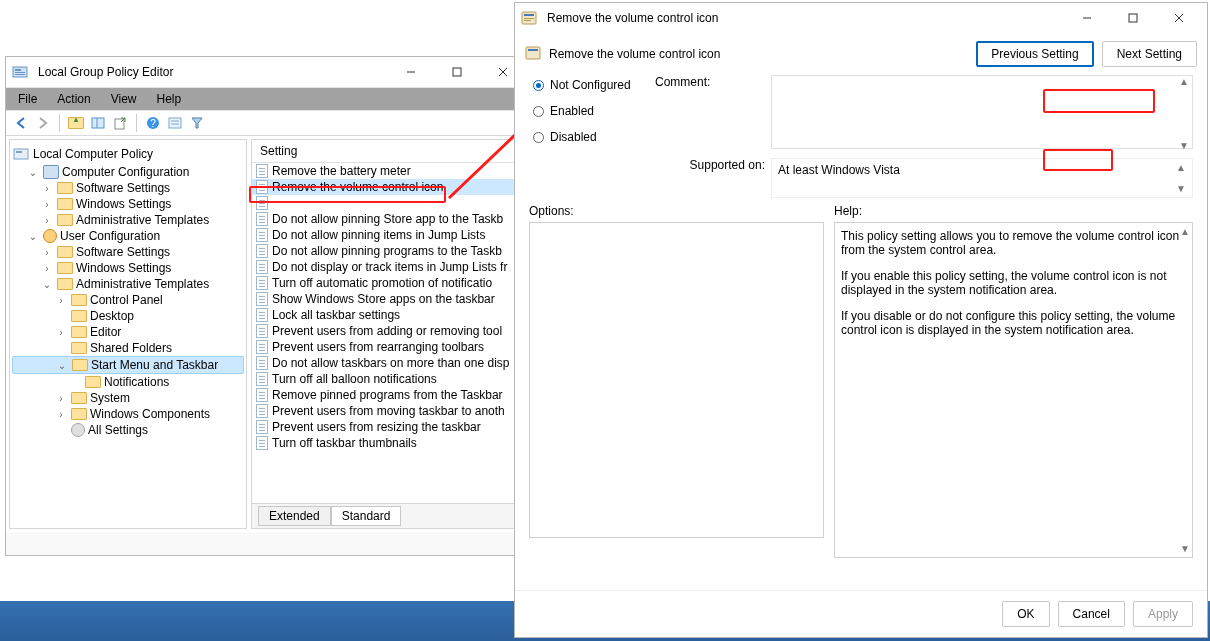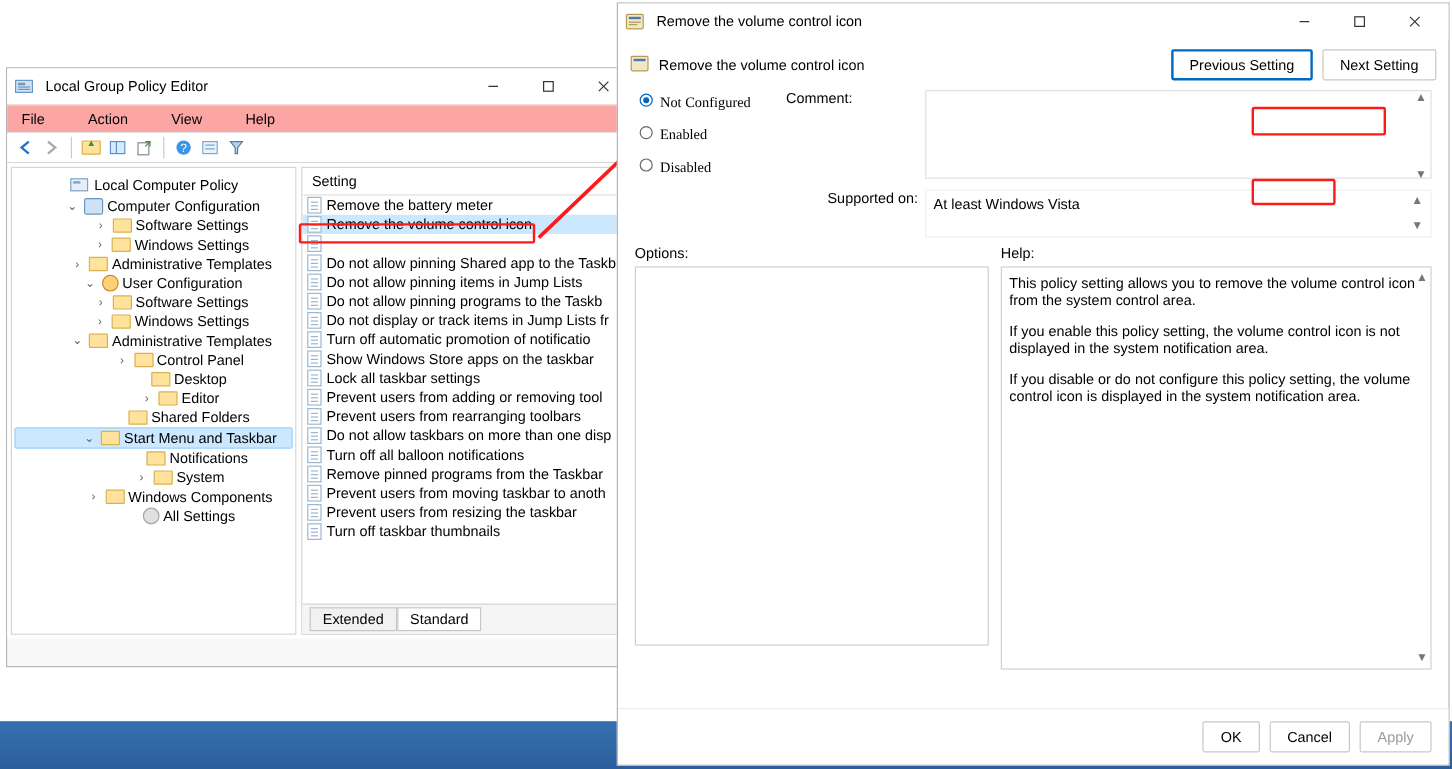--- a/index.html
+++ b/index.html
@@ -16,28 +16,28 @@
   
   .win {
     position:absolute; background:#f9f9f9; border:1px solid #b7b7b7;
   }
   .win.gpe { left:5px; top:56px; width:527px; height:500px; }
   .titlebar { display:flex; align-items:center; height:30px; padding:0 6px; background:#fff; }
   .titlebar .title { flex:1; font-size:12px; padding-left:4px; }
   .titlebar .app-ico { width:16px; height:16px; margin-right:6px; display:inline-flex; }
   .win-buttons { display:flex; gap:2px; }
   .win-btn { width:44px; height:28px; display:flex; align-items:center; justify-content:center; color:#555; }
-  .menubar { display:flex; gap:20px; padding:2px 4px; background:#fca5a5; border-top:1px solid #e4e4e4; border-bottom:1px solid #e4e4e4; }
+  .menubar { display:flex; gap:4px; padding:2px 4px; background:#a3a3a3; border-top:1px solid #e4e4e4; border-bottom:1px solid #e4e4e4; }
   .menubar .mitem { padding:2px 8px; }
   .toolbar { display:flex; align-items:center; gap:4px; padding:3px 6px; border-bottom:1px solid #d8d8d8; background:#fff; }
   .tb-ico { width:18px; height:18px; display:inline-flex; align-items:center; justify-content:center; }
   .tb-sep { width:1px; height:18px; background:#ccc; margin:0 3px; }
   .gpe-body { display:flex; height:calc(100% - 30px - 24px - 26px - 22px); background:#fff; }
   .tree { width:238px; border:1px solid #d6d6d6; margin:3px 2px 3px 3px; padding:4px 2px; background:#fff; overflow:hidden; }
-  .tree-node { display:flex; align-items:center; gap:3px; padding:1px 0; white-space:nowrap;justify-content:center; }
+  .tree-node { display:flex; align-items:center; gap:3px; padding:1px 0; white-space:nowrap; }
   .tw   { width:14px; text-align:center; color:#666; font-size:10px; }
   .ind1 { padding-left:14px; } .ind2{padding-left:28px;} .ind3{padding-left:42px;} .ind4{padding-left:56px;}
   .folder-ico { width:16px; height:12px; background:#ffe29b; border:1px solid #d9b24f; border-radius:1px; display:inline-block; }
   .machine-ico { width:16px;height:14px;display:inline-block;background:#cfe1f3;border:1px solid #6a96c2;border-radius:2px;}
   .user-ico { width:14px;height:14px;border-radius:50%;display:inline-block;background:#ffd07a;border:1px solid #c98b1f;}
   .gear-ico { width:14px;height:14px;display:inline-block;border:1px solid #a5a5a5;border-radius:50%;background:#e0e0e0;}
   .tree-node.sel { background:#cce8ff; border:1px solid #99d1ff; border-radius:2px; }
   .list-pane { flex:1; display:flex; flex-direction:column; border:1px solid #d6d6d6; margin:3px 3px 3px 2px; background:#fff; position:relative; overflow:hidden;}
   .list-hdr { display:flex; border-bottom:1px solid #e0e0e0; }
   .list-hdr .col { padding:4px 8px; border-right:1px solid #e0e0e0; font-size:12px; }
@@ -52,21 +52,21 @@
   
   .hl { position:absolute; border:2px solid #ff1a1a; border-radius:2px; pointer-events:none;}
   .arrow { position:absolute; pointer-events:none; }
 
   
   .win.dlg { left:514px; top:2px; width:694px; height:636px; background:#fff; }
   .dlg .dlg-header { display:flex; align-items:center; gap:8px; padding:8px 10px 8px 10px; }
   .dlg .dlg-header .prev-next { display:flex; gap:8px; margin-left:auto;align-items:center; }
   .btn { background:#fff; border:1px solid #c8c8c8; padding:5px 14px; font-size:12px; border-radius:2px; }
   .btn.primary-outline { border:2px solid #0067c0; padding:4px 13px; }
-  .radio-row { display:flex; gap:6px; padding:3px 4px;font-family:Liberation Serif, serif; }
+  .radio-row { display:flex; align-items:center; gap:6px; padding:3px 4px; }
   .radio-dot { width:11px;height:11px;border:1.5px solid #666;border-radius:50%; display:inline-flex;align-items:center;justify-content:center;}
   .radio-dot.checked{border-color:#0067c0;}
   .radio-dot.checked::after{content:"";width:5px;height:5px;background:#0067c0;border-radius:50%;}
   .dlg-upper { display:grid; grid-template-columns:120px 110px 1fr; grid-template-rows:auto auto; column-gap:6px; row-gap:6px; align-items:start; padding:0 14px; }
   .radio-stack { display:flex; flex-direction:column; gap:6px; }
   .txtarea { width:100%; height:74px; border:1px solid #e0e0e0; background:#fff; resize:none; padding:4px; font:inherit; }
   .supported-box { border:1px solid #efefef; background:#fff; height:40px; padding:4px 6px; display:flex; justify-content:space-between; align-items:flex-start;}
   .spin-arrows { color:#777; font-size:10px; line-height:9px; }
   .dlg-columns { display:grid; grid-template-columns:295px 1fr; gap:10px; padding:6px 14px 0; height:342px; }
   .col-box { border:1px solid #d0d0d0; background:#fff; height:316px; padding:6px; overflow:hidden; font-size:12px;}
@@ -284,21 +284,21 @@
           </div>
           <div class="policy-row sel">
             <span class="policy-ico"></span>
             <span>Remove the volume control icon</span>
           </div>
           <div class="policy-row">
             <span class="policy-ico"></span>
           </div>
           <div class="policy-row">
             <span class="policy-ico"></span>
-            <span>Do not allow pinning Shared app to the Taskb</span>
+            <span>Do not allow pinning Store app to the Taskb</span>
           </div>
           <div class="policy-row">
             <span class="policy-ico"></span>
             <span>Do not allow pinning items in Jump Lists</span>
           </div>
           <div class="policy-row">
             <span class="policy-ico"></span>
             <span>Do not allow pinning programs to the Taskb</span>
           </div>
           <div class="policy-row">

